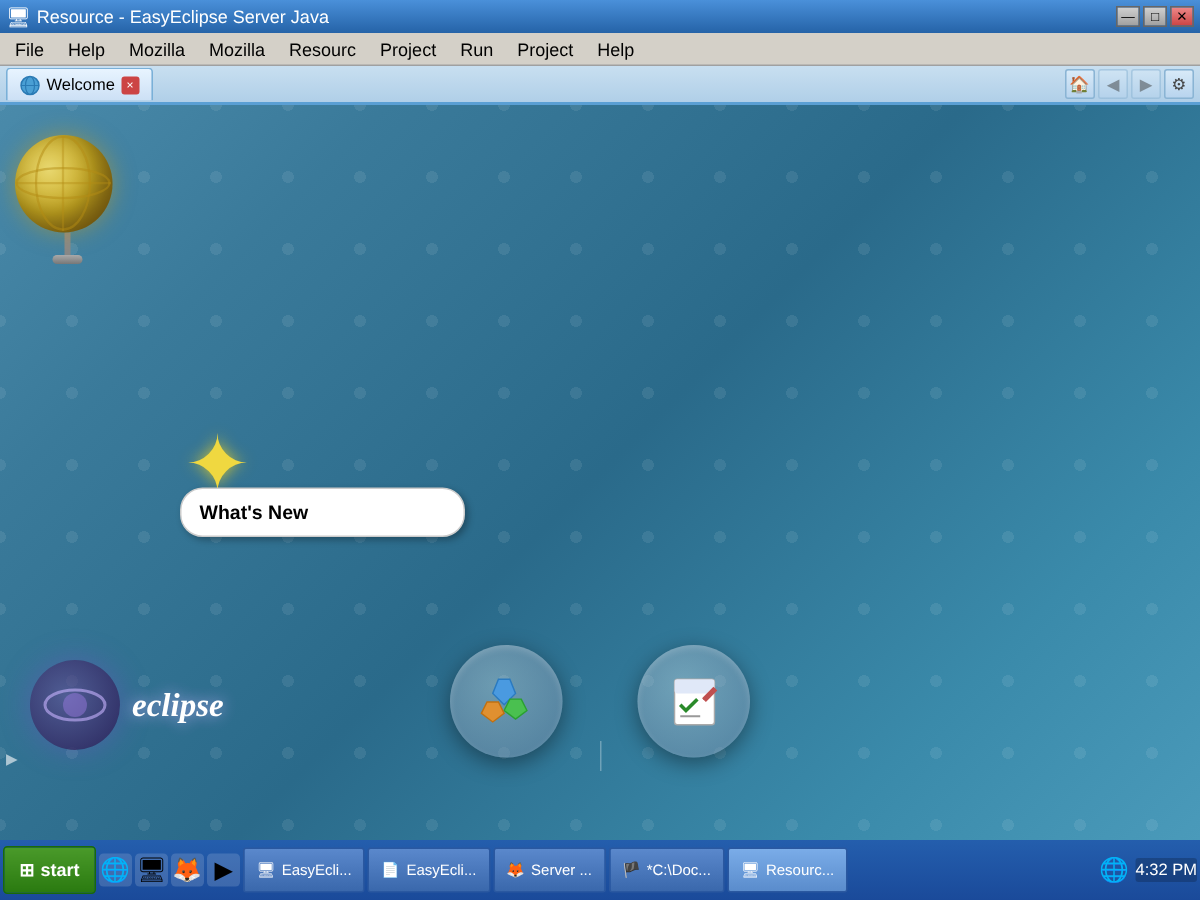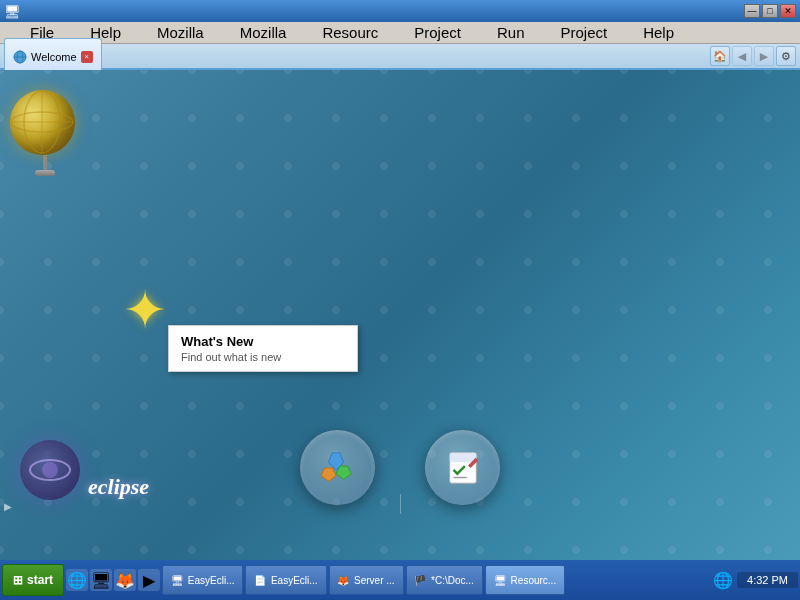--- a/index.html
+++ b/index.html
@@ -30,41 +30,40 @@
     #menubar {
       background: #d4d0c8;
       height: 22px;
       display: flex;
       align-items: center;
       padding: 0 2px;
       border-bottom: 1px solid #a0a0a0;
     }
     .menu-item {
       padding: 2px 8px;
-      font-size: 15px;
+      font-size: 12px;
       color: #000;
       cursor: pointer;
-      margin-left: 20px;
     }
 
     
     #tabbar {
       background: linear-gradient(to bottom, #c8dff0, #b0cfe8);
       height: 26px;
       display: flex;
       align-items: center;
       padding: 0 4px;
       border-bottom: 2px solid #5a9fd4;
     }
     .tab {
       background: linear-gradient(to bottom, #e8f4ff, #cce0f5);
       border: 1px solid #7ab0d8;
       border-bottom: none;
       border-radius: 3px 3px 0 0;
-      padding: 18px 8px;
+      padding: 3px 8px;
       font-size: 11px;
       display: flex;
       align-items: center;
       gap: 4px;
       height: 22px;
       cursor: pointer;
       text-align: right;
     }
     .tab-icon { width: 14px; height: 14px; }
     .tab-close {
@@ -131,21 +130,21 @@
       border-radius: 3px;
       margin: 0 auto;
     }
 
     
     .eclipse-logo {
       position: absolute;
       bottom: 60px;
       left: 20px;
       display: flex;
-      align-items: flex-end;
+      align-items: center;
     }
     .eclipse-circle-outer {
       width: 60px; height: 60px;
       border-radius: 50%;
       background: radial-gradient(circle at 40% 40%, rgba(100,80,150,0.6), rgba(40,20,80,0.8));
       box-shadow: 0 0 20px rgba(120,80,200,0.4);
       display: flex; align-items: center; justify-content: center;
     }
     .eclipse-text {
       font-size: 22px; font-style: italic; font-weight: bold;
@@ -170,25 +169,24 @@
       color: #f0d840;
       text-shadow: 0 0 10px rgba(240,210,30,0.8);
       line-height: 1;
     }
     .whats-new-popup {
       position: absolute;
       top: 45px;
       left: 5px;
       background: white;
       border: 1px solid #ccc;
-      border-radius: 0;
+      border-radius: 15px;
       padding: 8px 12px;
       min-width: 190px;
       box-shadow: 2px 2px 5px rgba(0,0,0,0.3);
-      margin-left: 48px;
     }
     .whats-new-title {
       font-size: 13px; font-weight: bold; color: #000;
     }
     .whats-new-sub {
       font-size: 11px; color: #555; margin-top: 2px;
     }
 
     
     .bottom-icons {
@@ -249,21 +247,21 @@
       white-space: nowrap;
       text-overflow: ellipsis;
     }
     .taskbar-right {
       margin-left: auto;
       display: flex; align-items: center; gap: 4px;
     }
     .taskbar-clock {
       color: white; font-size: 11px;
       background: rgba(0,0,0,0.2);
-      padding: 2px 10px;
+      padding: 2px 0;
       border-radius: 2px;
     }
     .taskbar-network-icon {
       font-size: 16px; color: white;
     }
 
     
     .left-status {
       position: absolute;
       bottom: 48px;
@@ -283,20 +281,21 @@
       width: 1px; height: 20px;
       background: rgba(255,255,255,0.3);
     }
   </style>
 </head>
 <body>
 
 <div id="titlebar">
   <div id="titlebar-left">
     <span style="font-size:13px;">🖥</span>
+    <span>Resource - EasyEclipse Server Java</span>
   </div>
   <div id="titlebar-controls">
     <div class="title-btn">—</div>
     <div class="title-btn">□</div>
     <div class="title-btn close">✕</div>
   </div>
 </div>
 
 <div id="menubar">
   <span class="menu-item">File</span>
@@ -342,21 +341,20 @@
     <div class="globe-stand"></div>
     <div class="globe-base"></div>
   </div>
 
   <div class="whats-new-container">
     <div class="star-icon">
       <span class="star-shape">✦</span>
     </div>
     <div class="whats-new-popup">
       <div class="whats-new-title">What's New</div>
-      <div class="whats-new-sub">Find out what is new</div>
     </div>
   </div>
 
   <div class="eclipse-logo">
     <div class="eclipse-circle-outer">
       <svg viewBox="0 0 50 50" width="50" height="50">
         <ellipse cx="25" cy="25" rx="20" ry="10" fill="none" stroke="rgba(200,180,255,0.6)" stroke-width="2"></ellipse>
         <circle cx="25" cy="25" r="8" fill="rgba(150,120,220,0.5)"></circle>
       </svg>
     </div>

